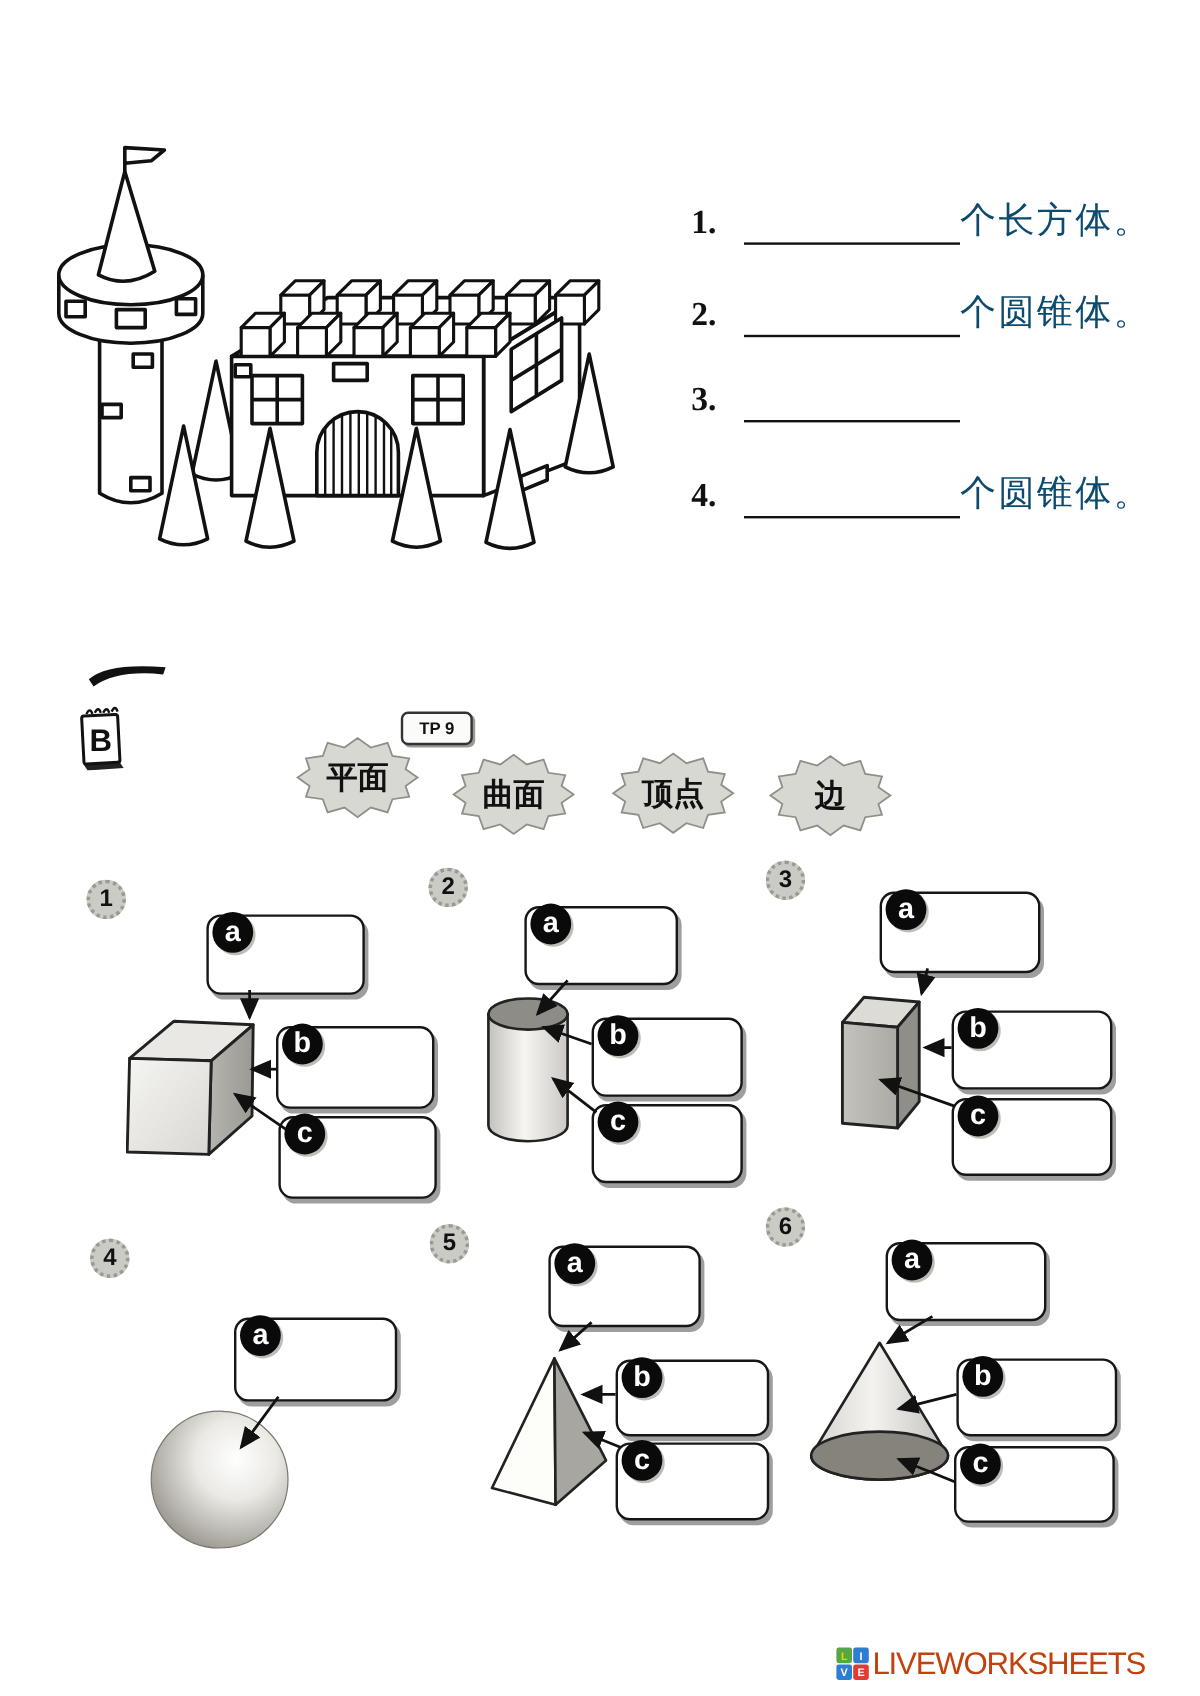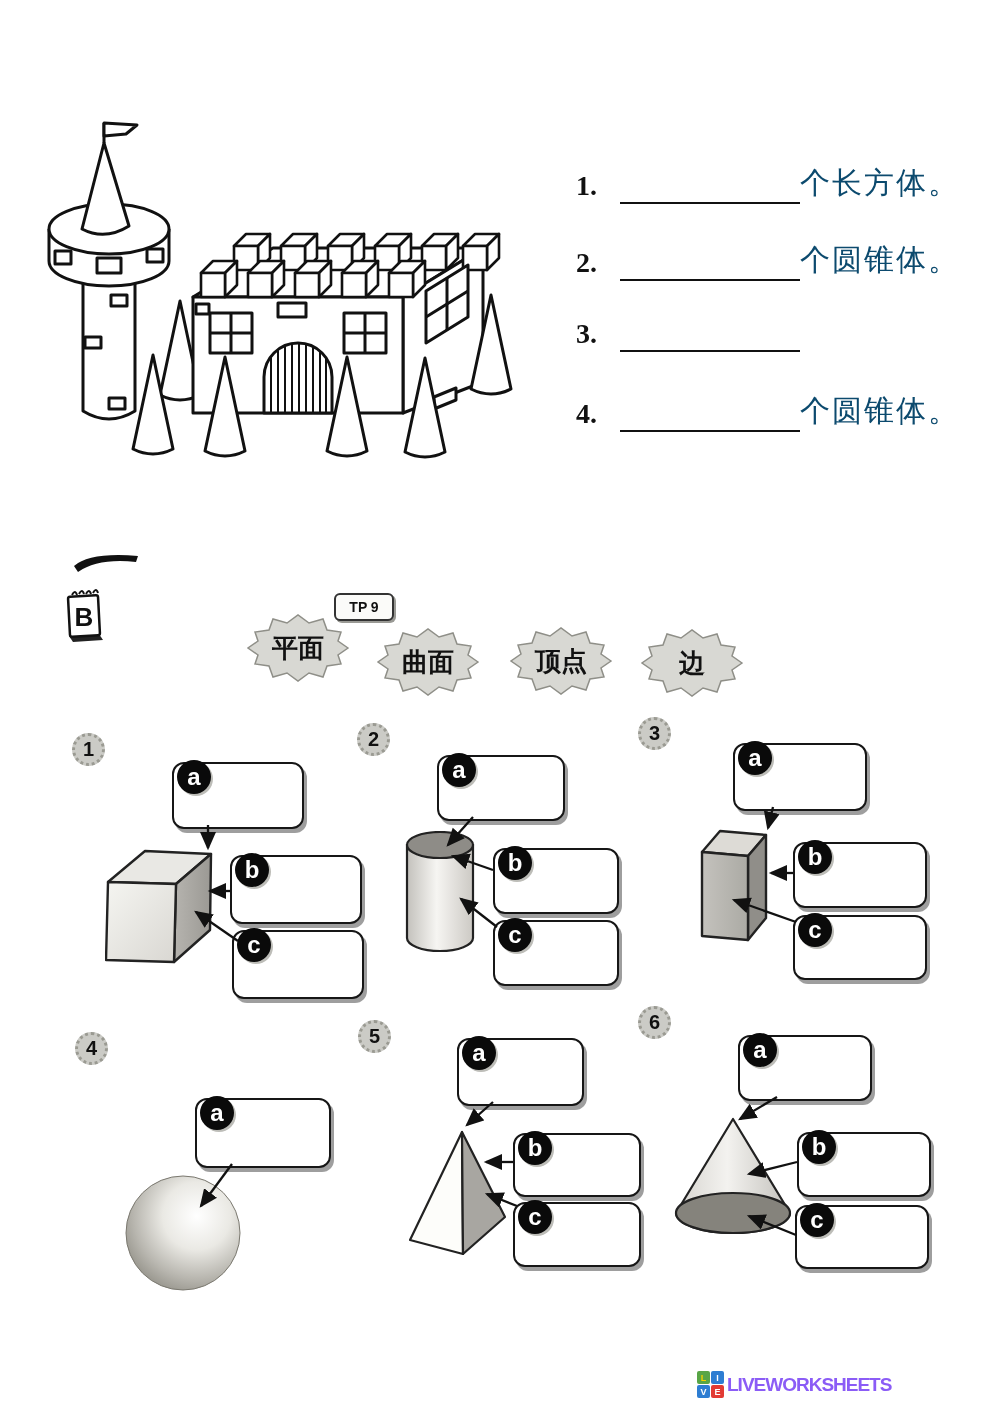--- a/index.html
+++ b/index.html
@@ -44,21 +44,21 @@
 
   
   .logo{position:absolute;left:697px;top:1371px;display:flex;align-items:center;}
   .tiles{display:grid;grid-template-columns:13px 13px;grid-template-rows:13px 13px;gap:1px;margin-right:3px;}
   .tile{display:flex;align-items:center;justify-content:center;font-size:9px;font-weight:bold;
         border-radius:2px;color:#fff;}
   .tl1{background:#58a546;color:#f5d000;}
   .tl2{background:#2d7dd2;}
   .tl3{background:#2d7dd2;}
   .tl4{background:#e23b34;}
-  .logotext{font-size:19px;font-weight:bold;color:#8b5cf6;letter-spacing:-1px;}
+  .logotext{font-size:26px;font-weight:normal;color:#c2410c;letter-spacing:-1px;}
 </style>
 </head>
 <body>
 
 <svg width="0" height="0" style="position:absolute" aria-hidden="true">
   <defs>
     <marker id="ah" markerWidth="9" markerHeight="8" refX="7" refY="3.5" orient="auto">
       <path d="M0,0 L8,3.5 L0,7 Z" fill="#111"></path>
     </marker>
     <g id="tree">

